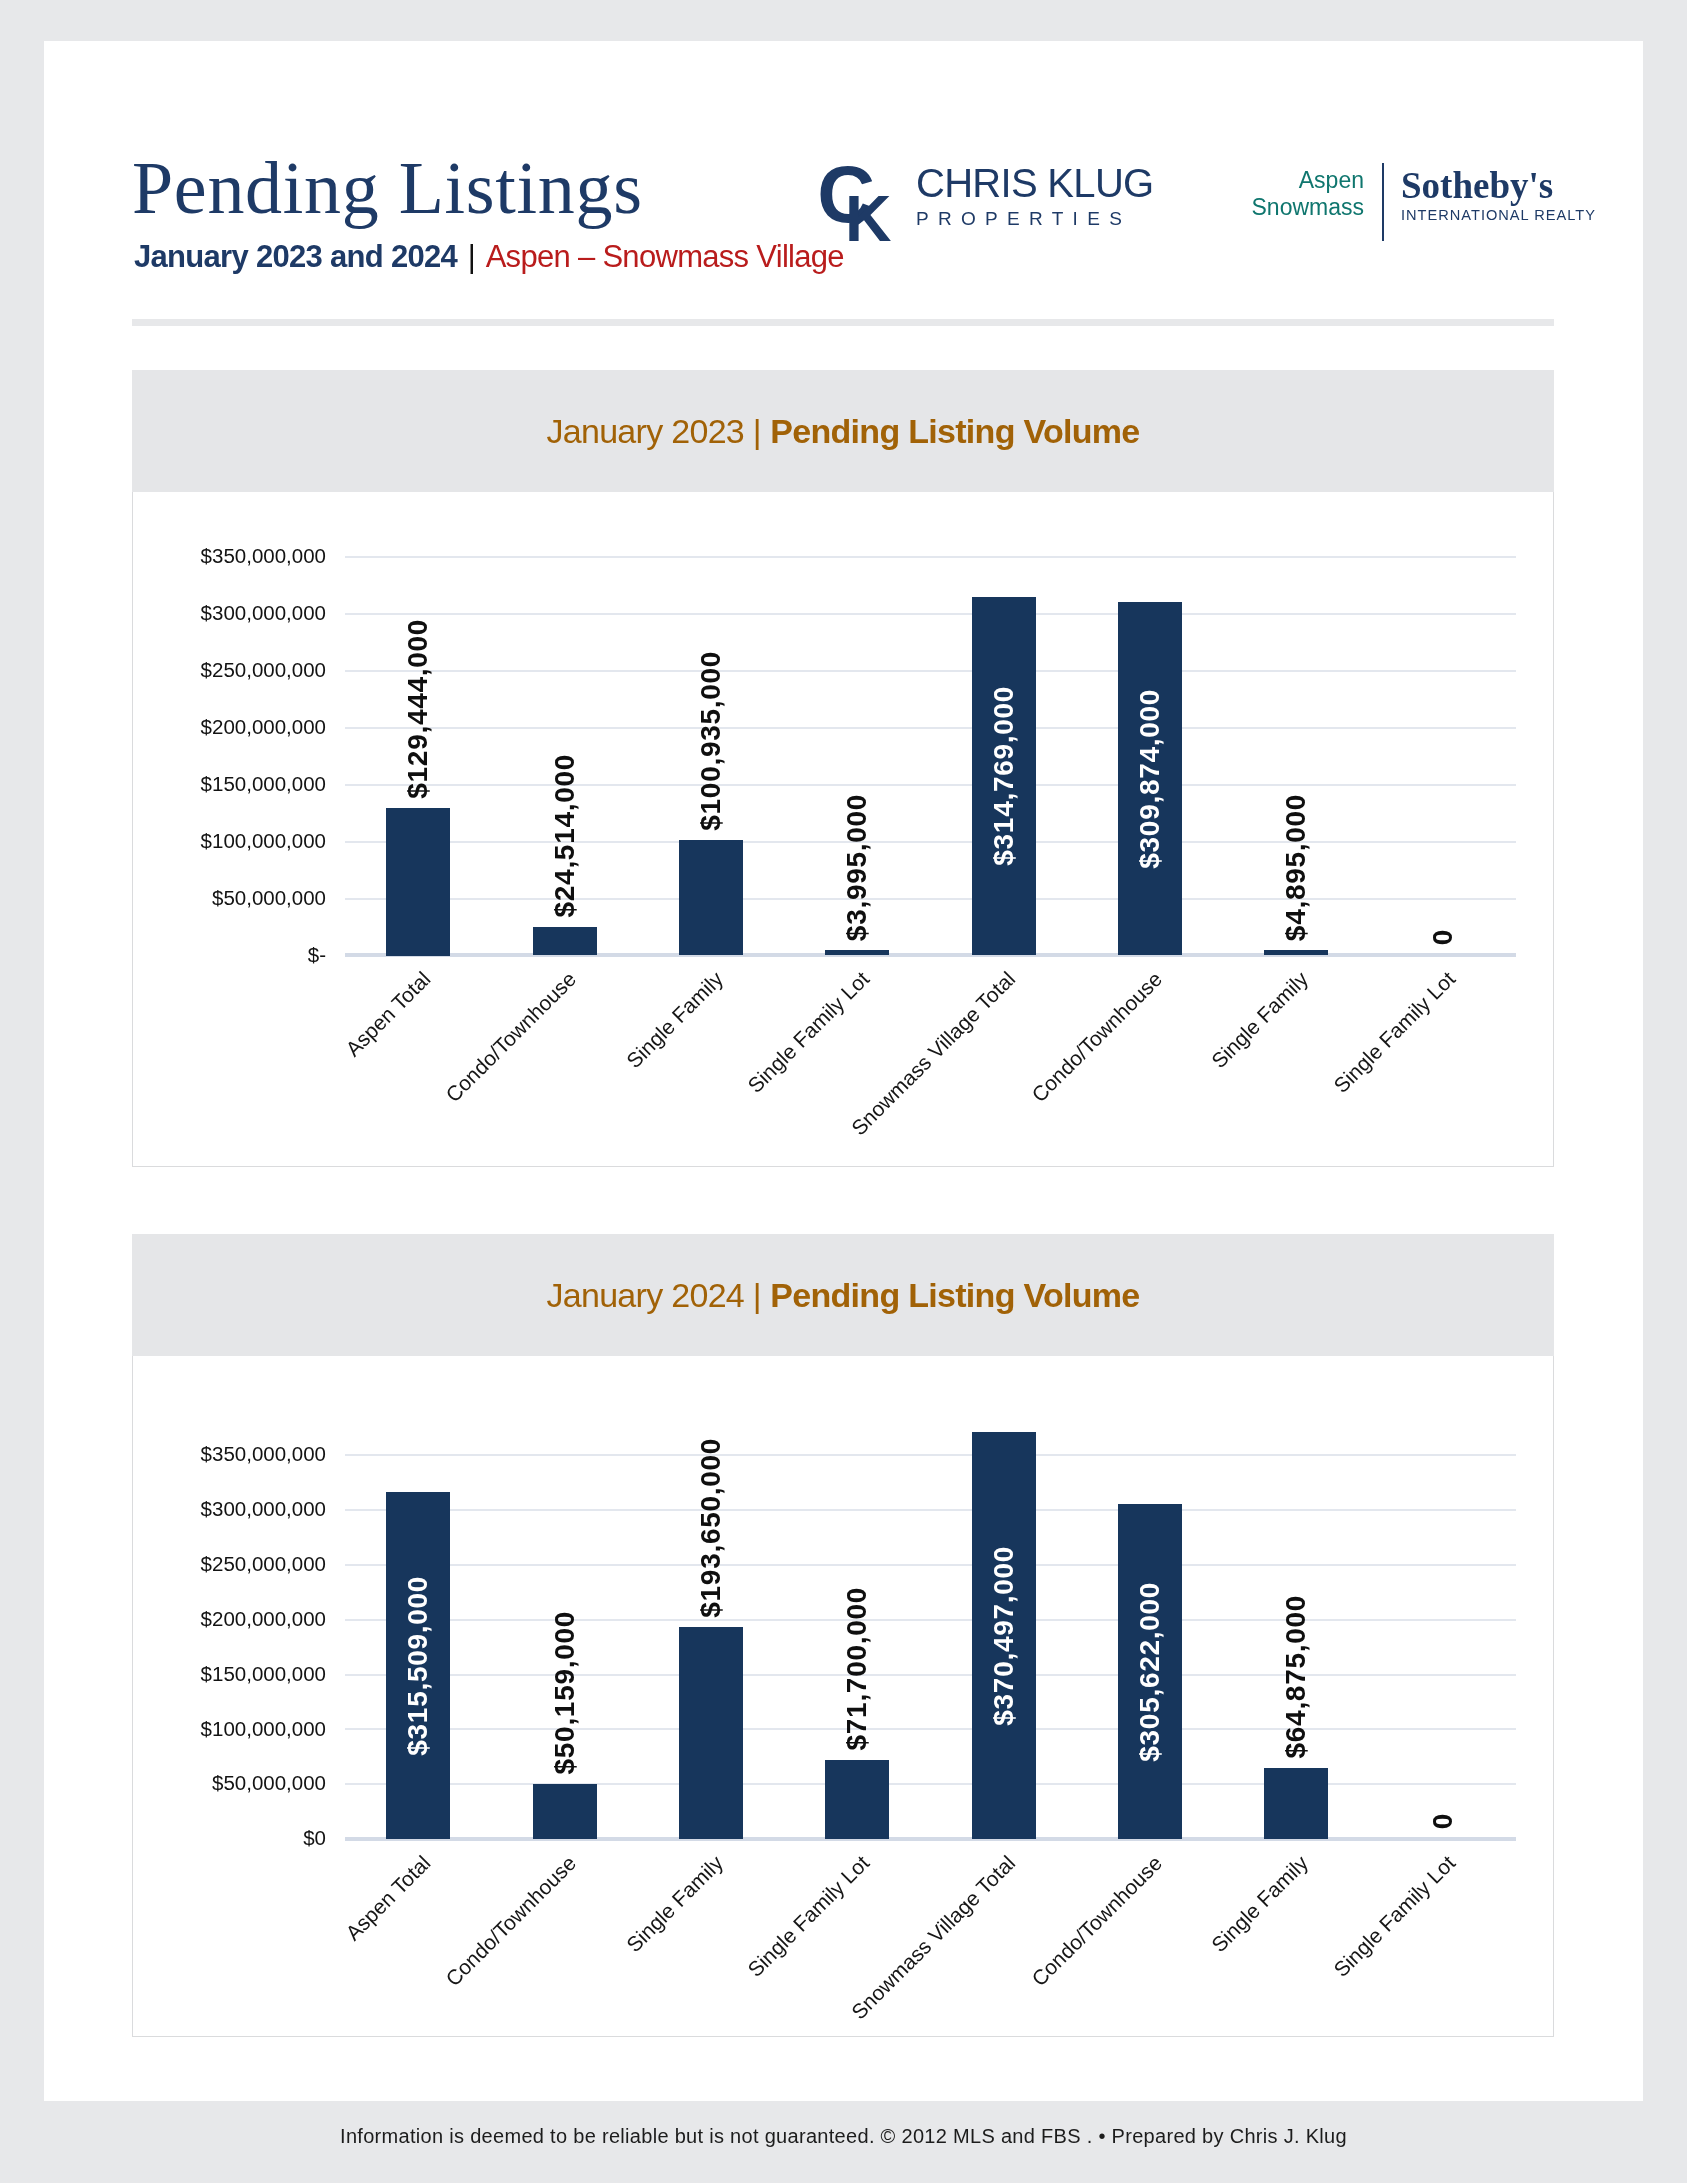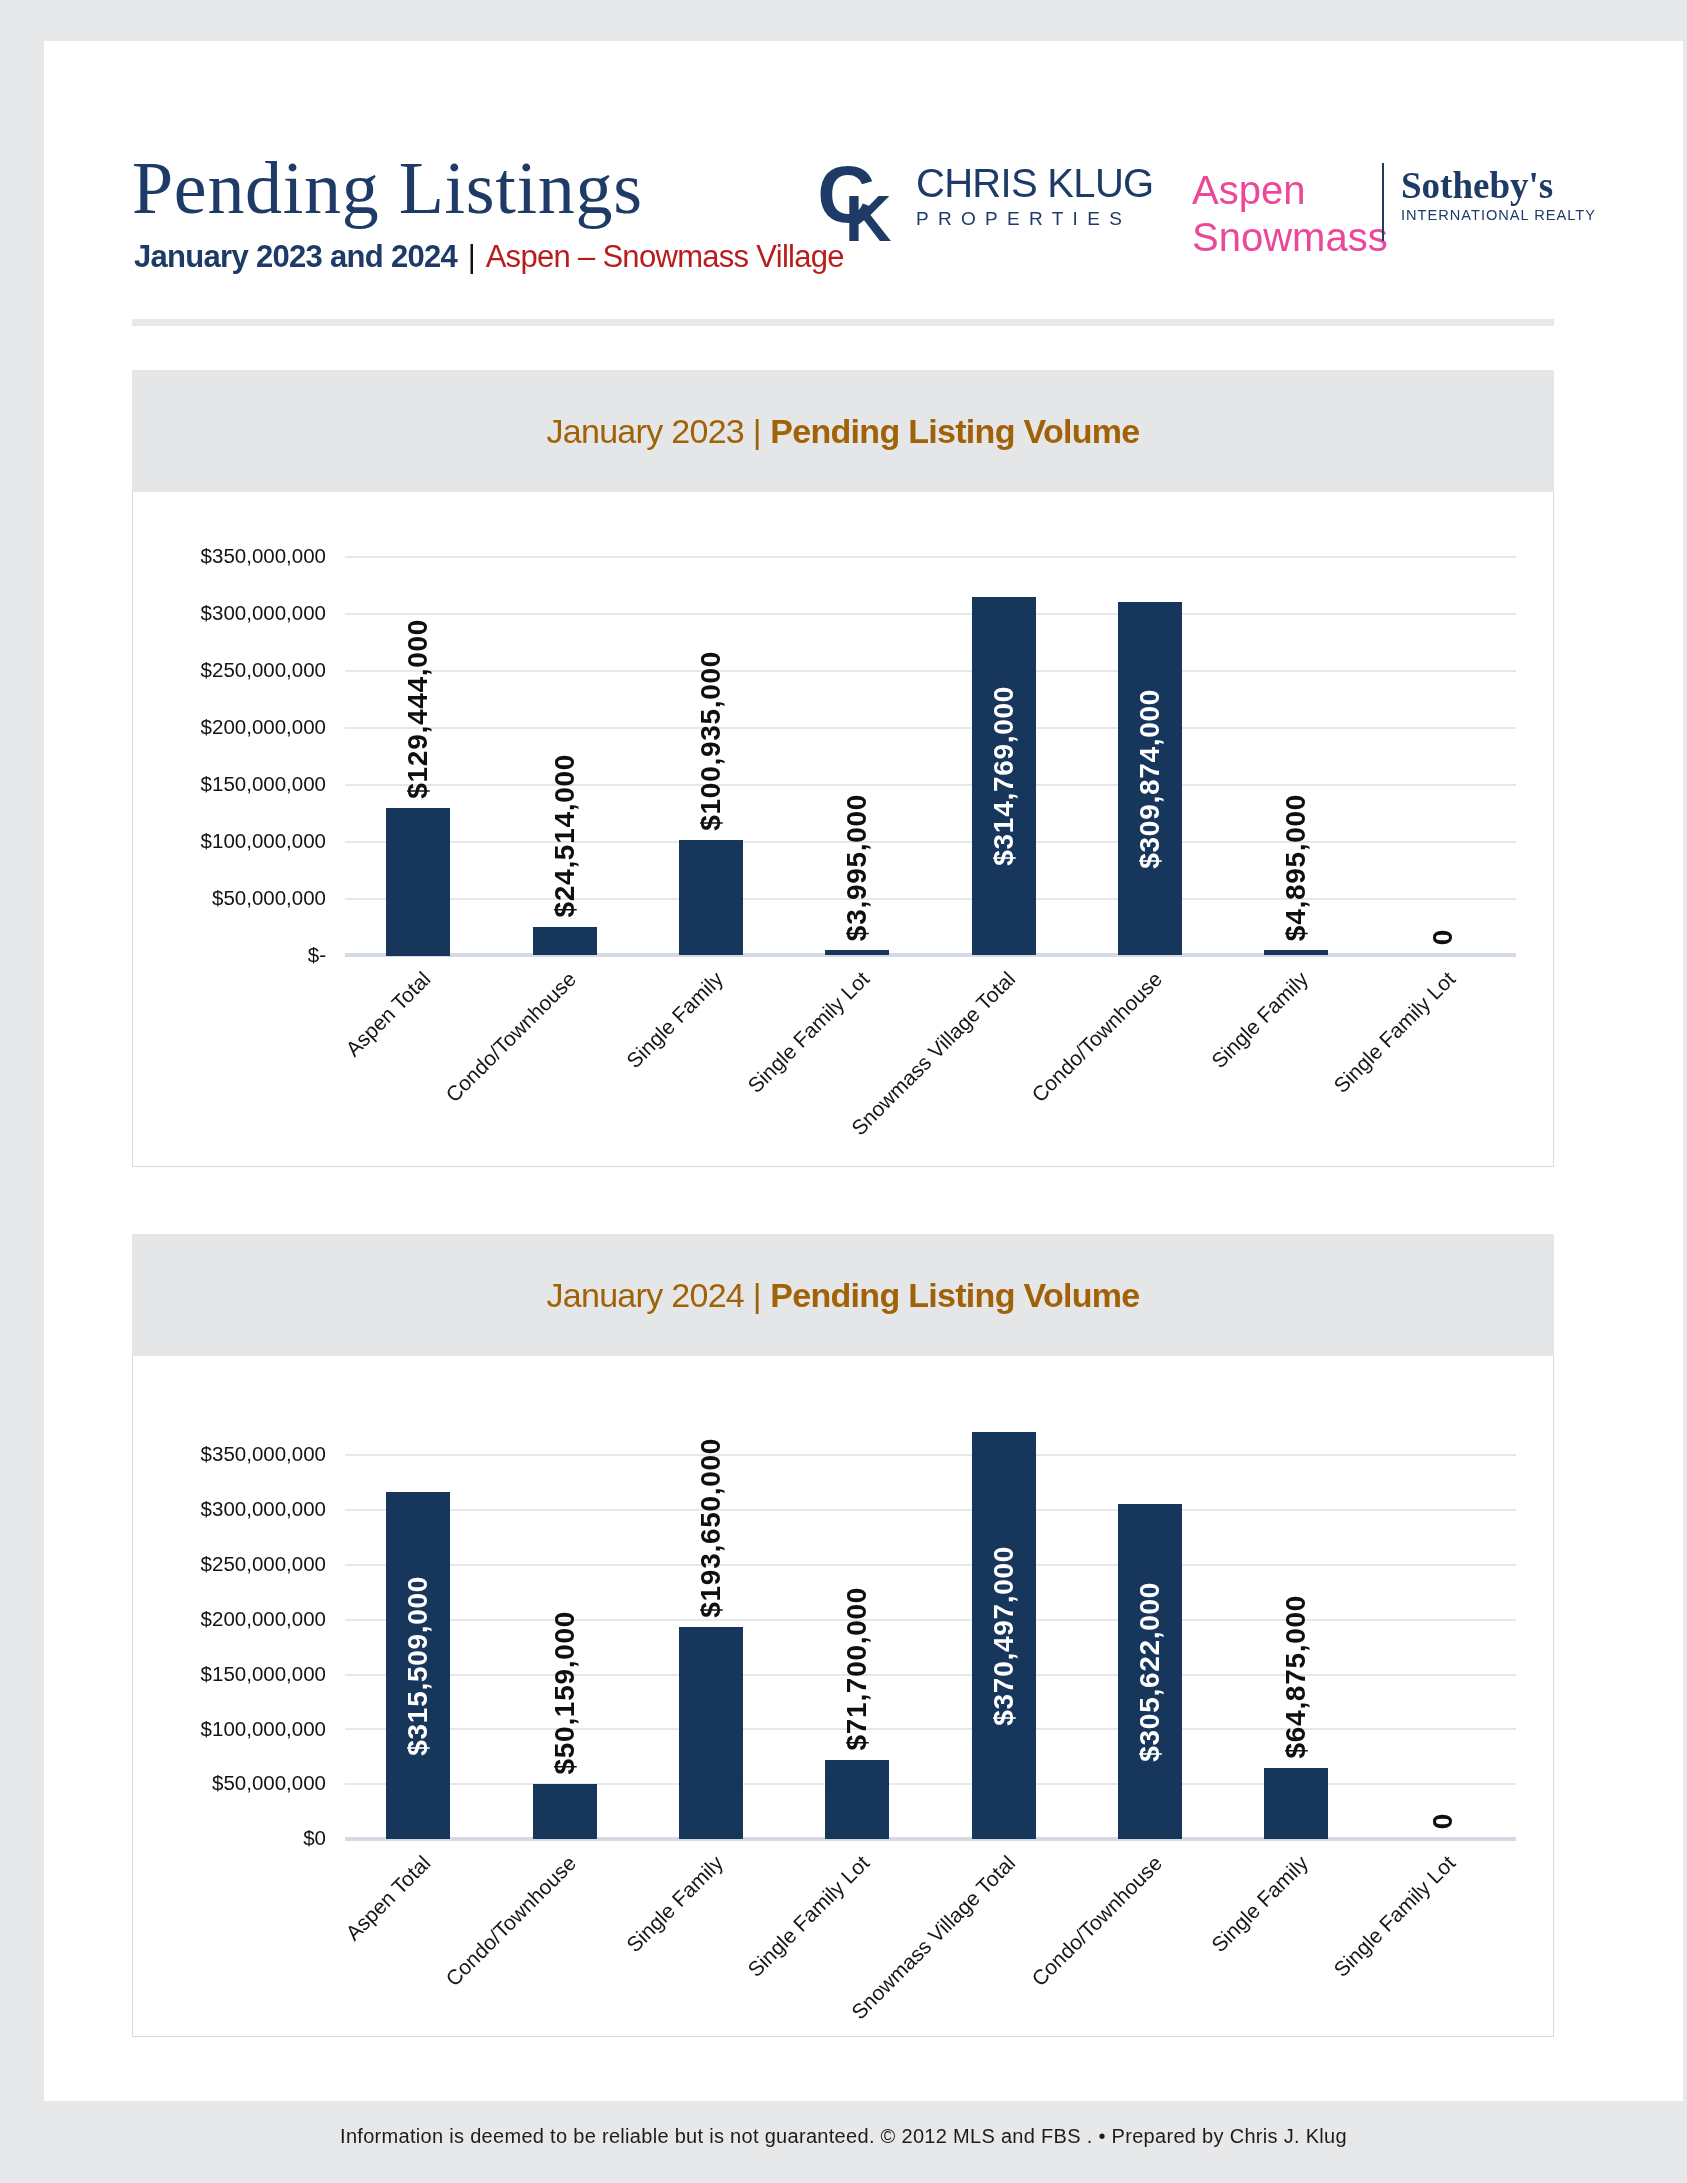--- a/index.html
+++ b/index.html
@@ -2,40 +2,40 @@
 <html style="font-size:10.6px"><head>
 <meta charset="utf-8">
 <style>
   html,body{margin:0;padding:0;}
   body{
     width:1687px;height:2183px;position:relative;overflow:hidden;
     background:#e7e8ea;
     font-family:"Liberation Sans",sans-serif;
     -webkit-font-smoothing:antialiased;
   }
-  .page{position:absolute;left:44px;top:41px;width:1599px;height:2060px;background:#ffffff;padding-left:40px;}
+  .page{position:absolute;left:44px;top:41px;width:1599px;height:2060px;background:#ffffff;}
 
   
   .report-title{
     position:absolute;left:88px;top:105px;
     font-family:"Liberation Serif",serif;font-size:74px;color:#1e3a66;
     letter-spacing:0.7px;white-space:nowrap;
   }
   .subtitle{position:absolute;left:90px;top:198px;font-size:31px;letter-spacing:-0.7px;white-space:nowrap;}
   .subtitle .sub-bold{font-weight:bold;color:#1e3a66;}
   .subtitle .sub-sep{color:#111;margin:0 10.6px;font-weight:400;}
   .subtitle .sub-rest{color:#b91c1c;}
   .header-rule{position:absolute;left:88px;top:278px;width:1422px;height:7.3px;background:#e7e8ea;}
 
   
   .monogram{position:absolute;left:775px;top:111px;width:87px;height:91px;}
   .company{position:absolute;left:872px;top:120px;color:#1e3a66;}
   .company-name{font-size:40px;letter-spacing:-0.7px;white-space:nowrap;font-weight:500;}
   .company-sub{font-size:19px;letter-spacing:9.3px;margin-top:2px;white-space:nowrap;font-weight:500;}
-  .region{position:absolute;left:1148px;top:126px;width:172px;color:#ec4899;font-size:40px;line-height:1.18;white-space:nowrap;}
+  .region{position:absolute;left:1148px;top:126px;width:172px;text-align:right;color:#0f766e;font-size:23px;line-height:1.18;white-space:nowrap;}
   .brand-rule{position:absolute;left:1338px;top:122px;width:2px;height:78px;background:#1e3a66;}
   .sotheby{position:absolute;left:1357px;top:123px;color:#1e3a66;}
   .sotheby-name{font-family:"Liberation Serif",serif;font-weight:bold;font-size:37px;white-space:nowrap;}
   .sotheby-sub{font-size:14.6px;letter-spacing:1px;white-space:nowrap;}
 
   
   .panel{position:absolute;left:88px;width:1422px;}
   #panel-2023{top:329px;}
   #panel-2024{top:1193px;}
   .panel-band{height:122px;background:#e5e6e8;display:flex;align-items:center;justify-content:center;}

